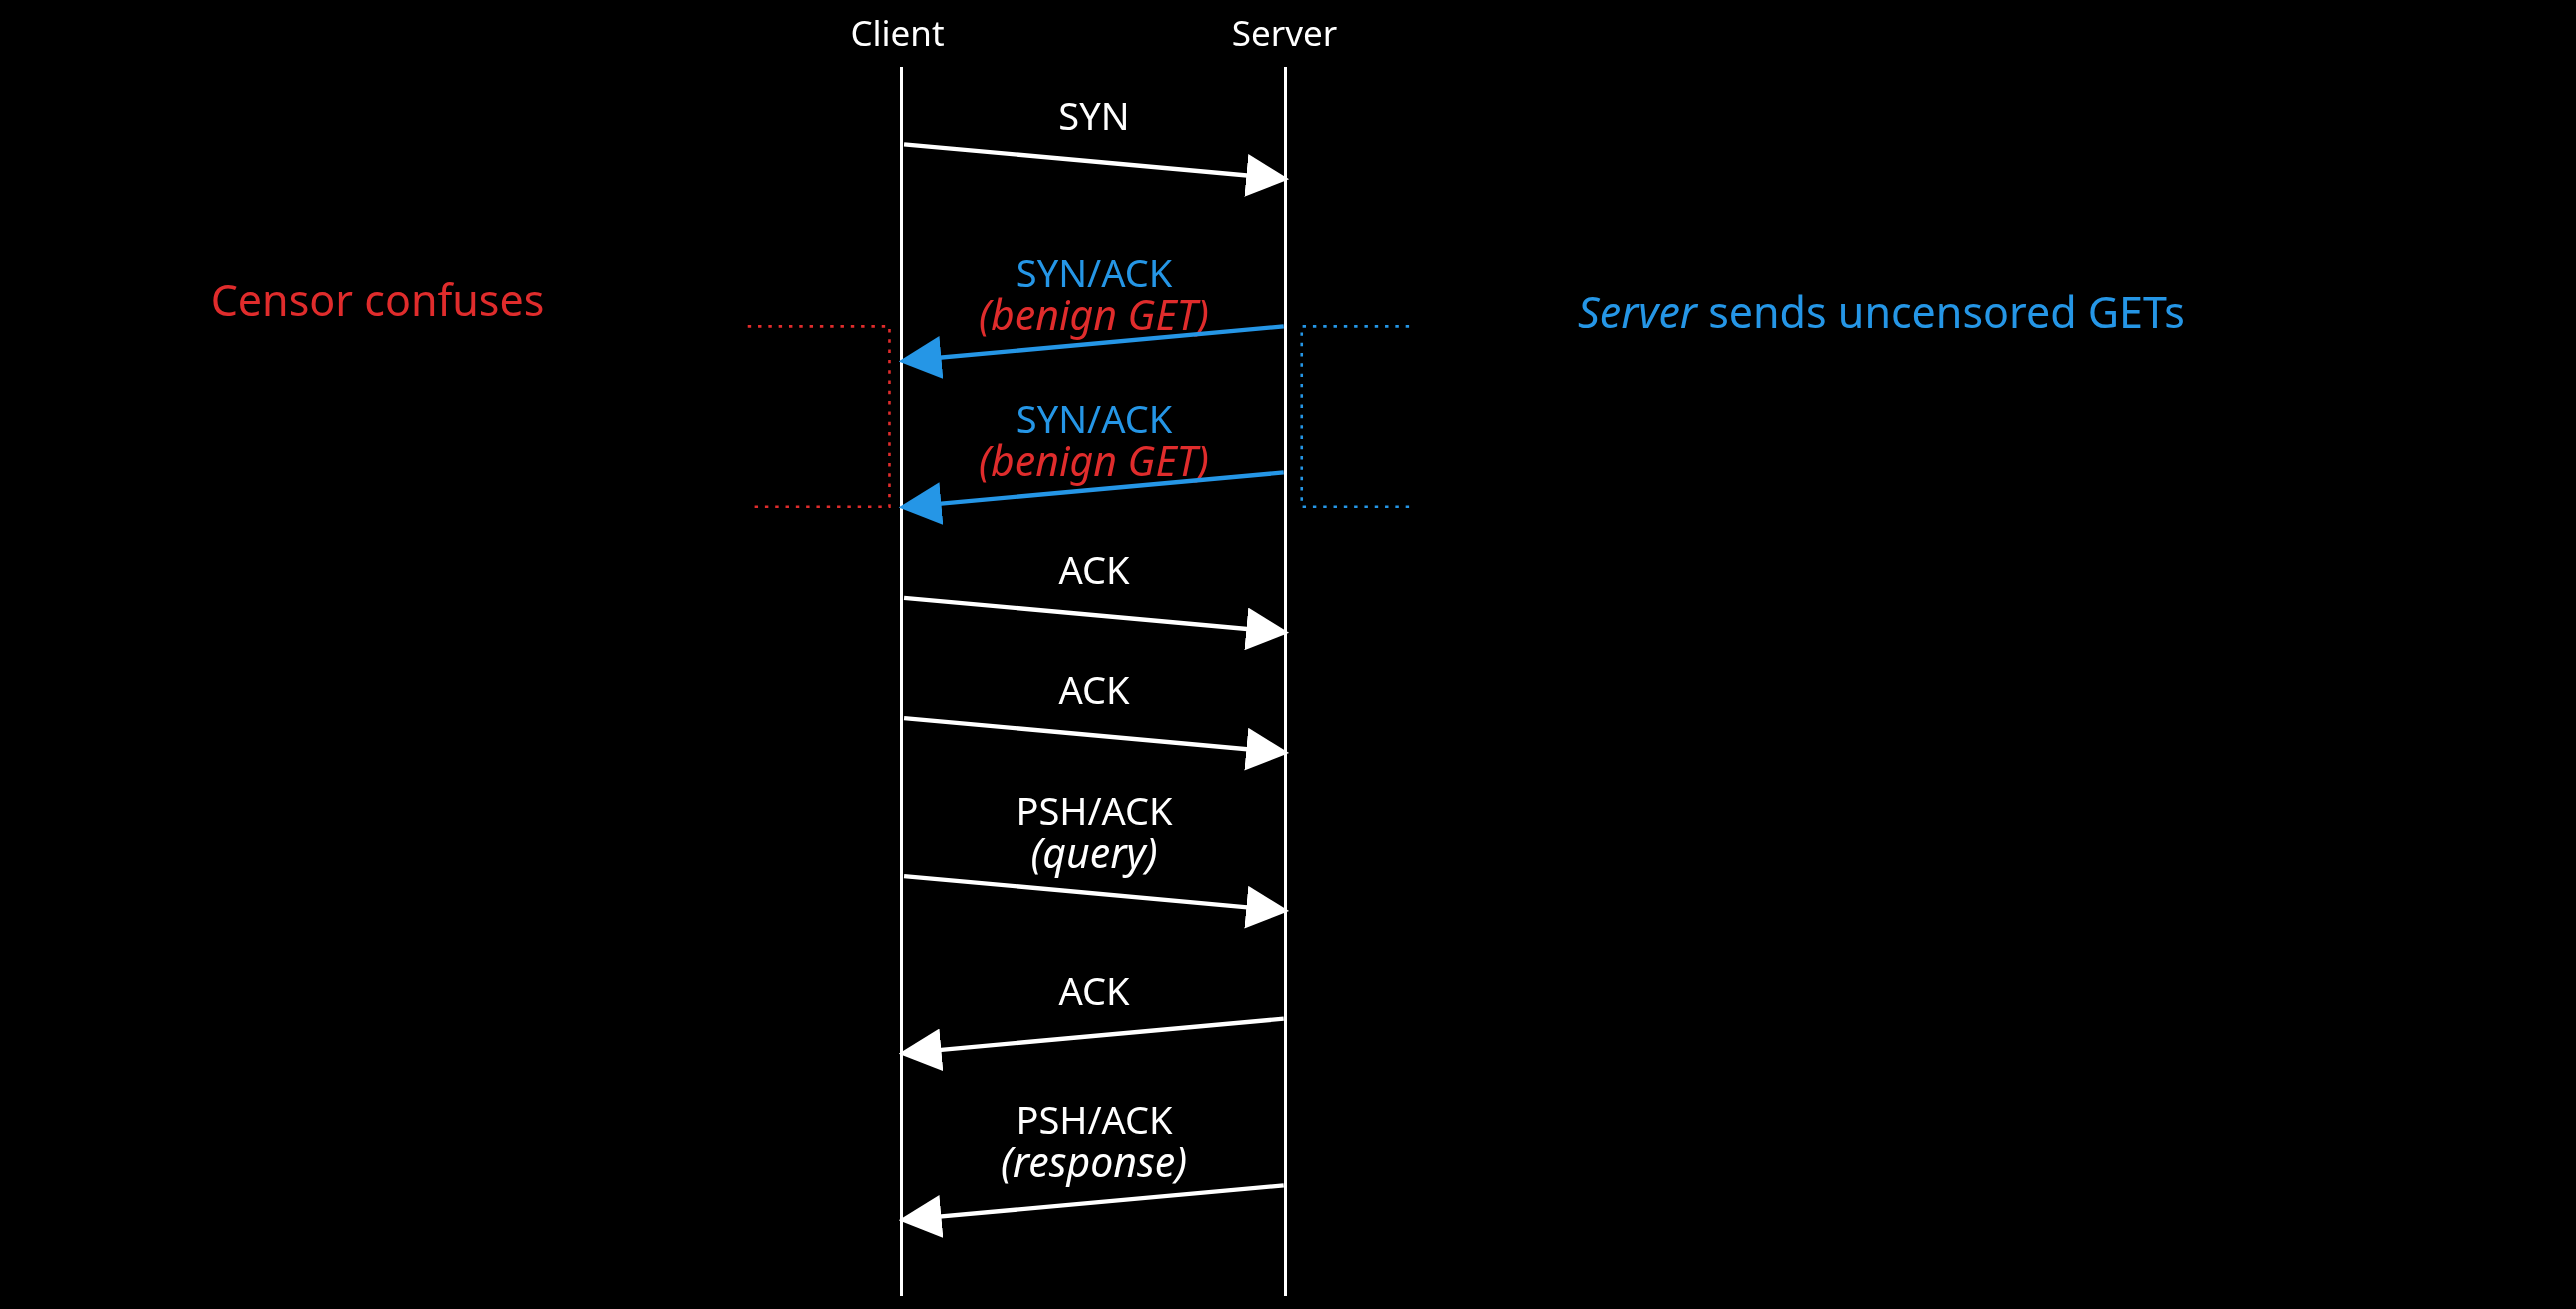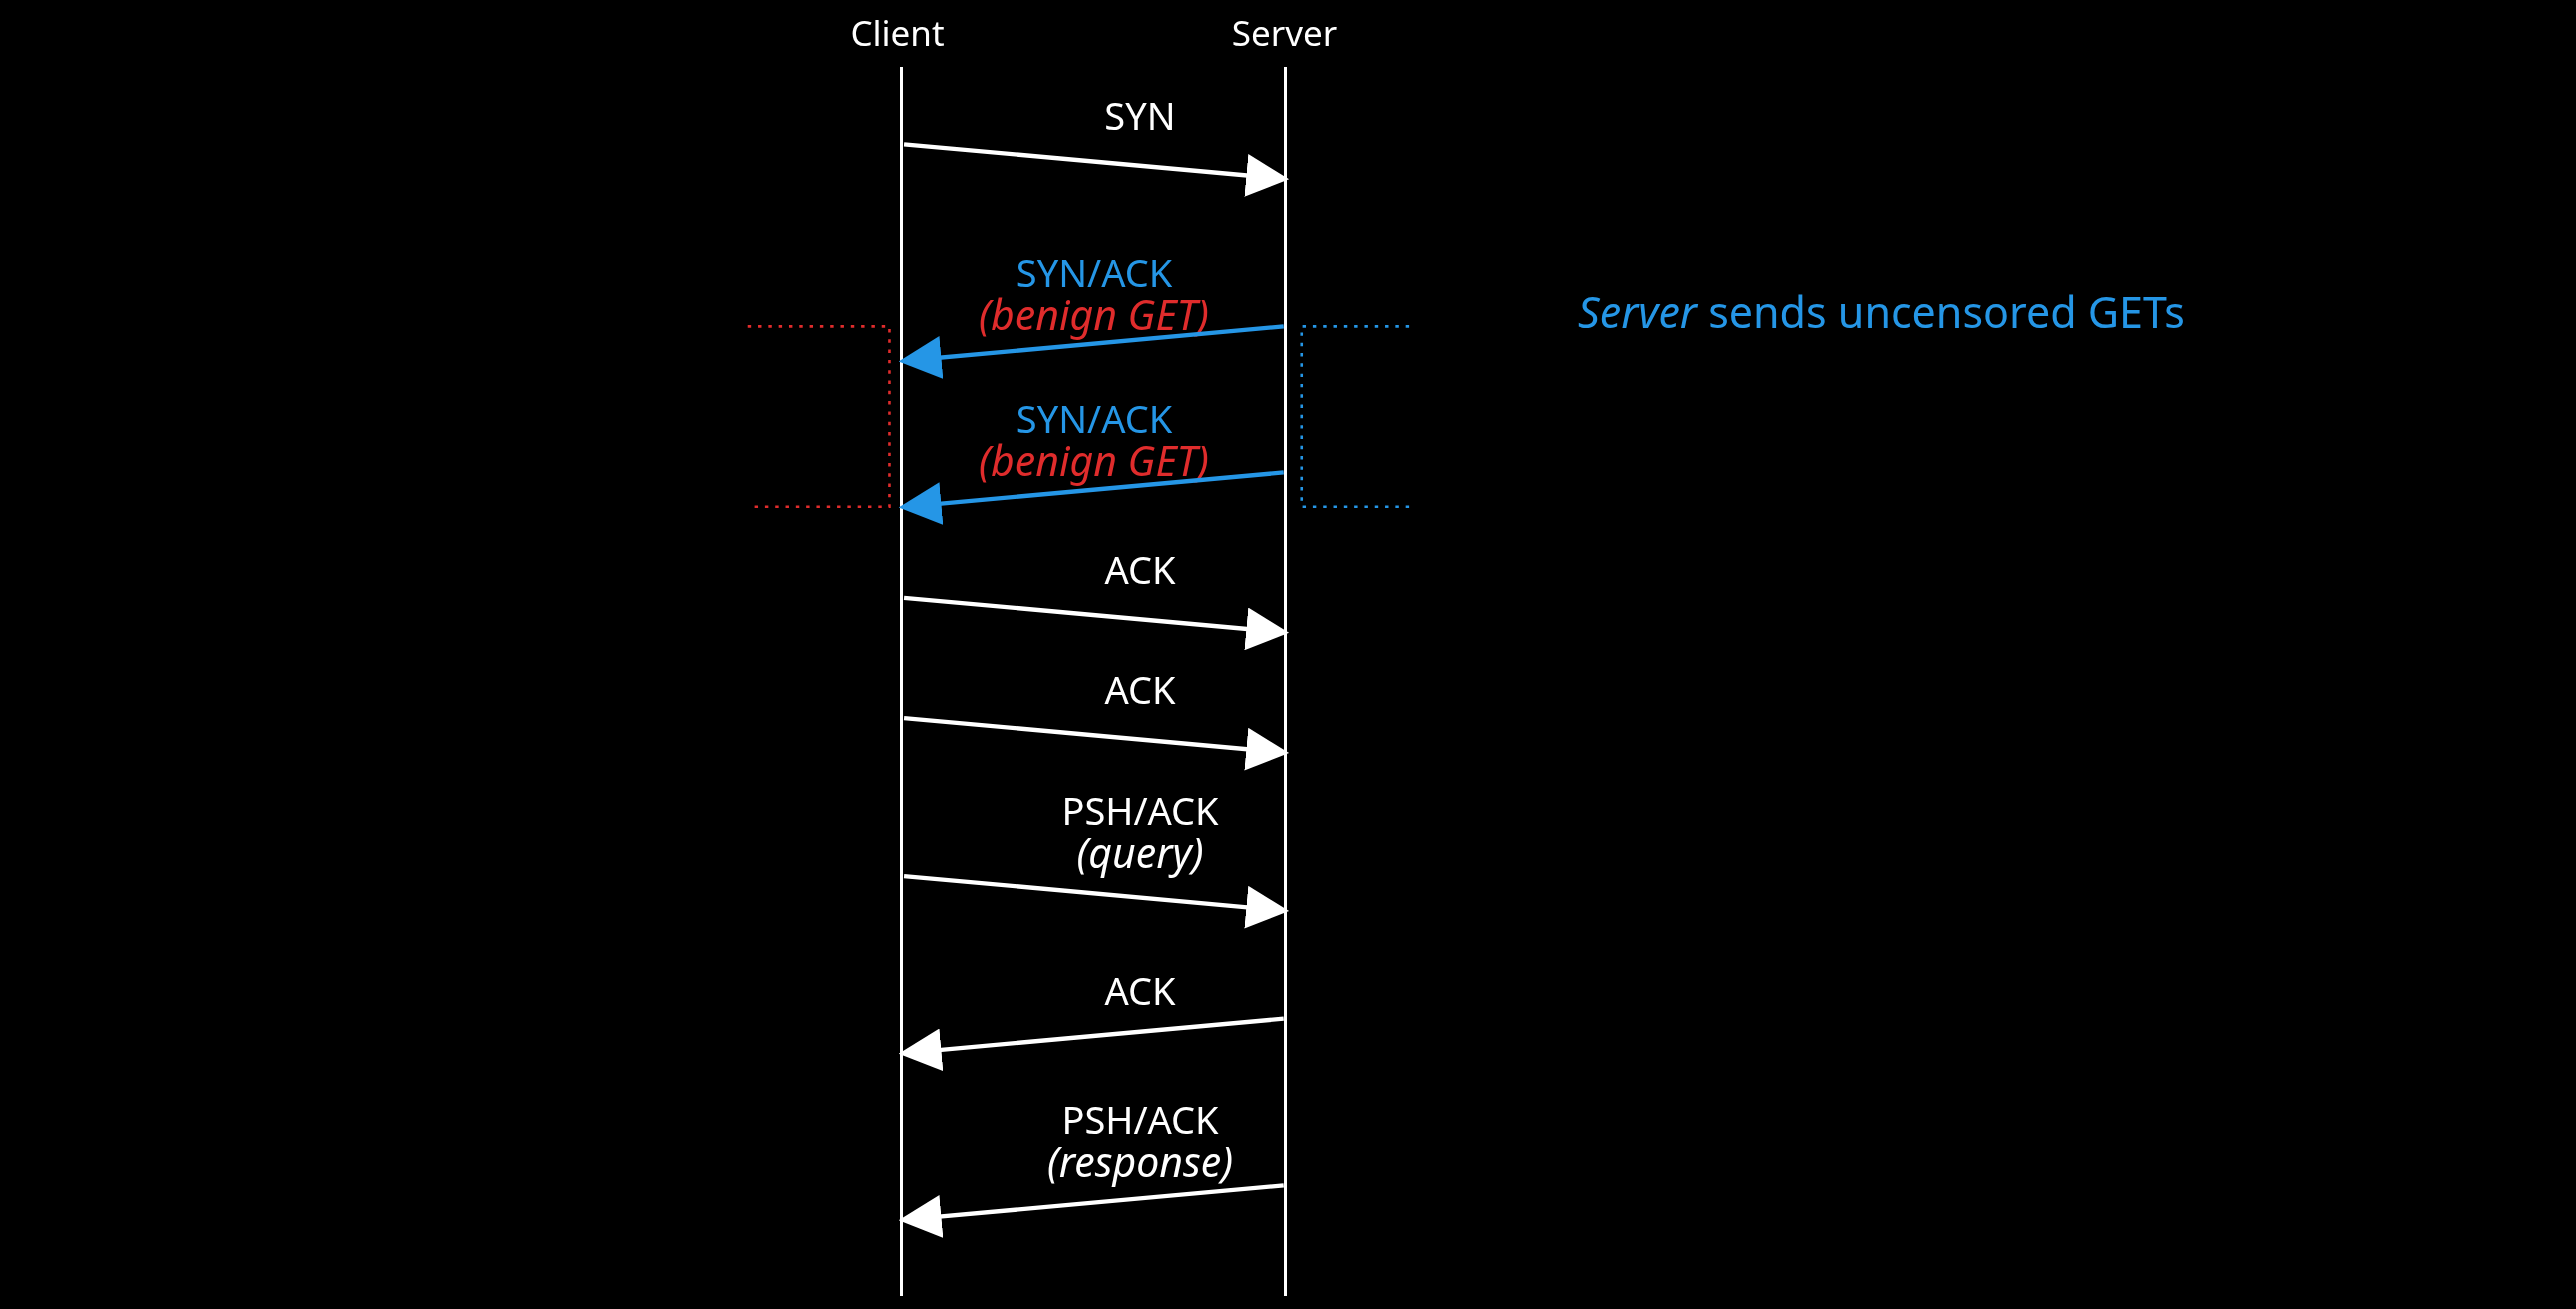--- a/index.html
+++ b/index.html
@@ -43,21 +43,21 @@
     position: absolute;
     width: 100%;
     text-align: center;
     font-size: 38px;
     line-height: 1.05;
   }
   .msg-sub {
     font-style: italic;
     font-size: 41px;
   }
-  .white { color: #fff; padding-left: 46px; }
+  .white { color: #fff; }
   .blue  { color: #2596e6; margin-top: 12px; }
   .red   { color: #e02c2c; }
   svg.overlay {
     position: absolute;
     left: 0; top: 0;
     width: 2576px;
     height: 1309px;
     pointer-events: none;
   }
   .arrow-white { stroke: #fff; fill: #fff; }
@@ -70,20 +70,21 @@
 
 <div class="wrap">
 
   <div class="lifeline-label" style="left:829px; top:8.6px; width:137px; text-align:center;">Client</div>
   <div class="lifeline-label" style="left:1216px; top:8.6px; width:137px; text-align:center;">Server</div>
 
   <div class="lifeline" style="left:900px; top:67px; height:1229px;"></div>
   <div class="lifeline" style="left:1284px; top:67px; height:1229px;"></div>
 
   <div class="annotation ann-red" style="left:34px; top:275px; width:687px;">
+    <div>Censor confuses</div>
   </div>
 
   <div class="annotation ann-blue" style="left:1409px; top:287px; width:945px;">
     <div>
       <span class="italic">Server</span><span> sends uncensored GETs</span>
     </div>
   </div>
 
   <div class="msg-label white" style="left:904px; width:380px; top:96px;">SYN</div>
 

